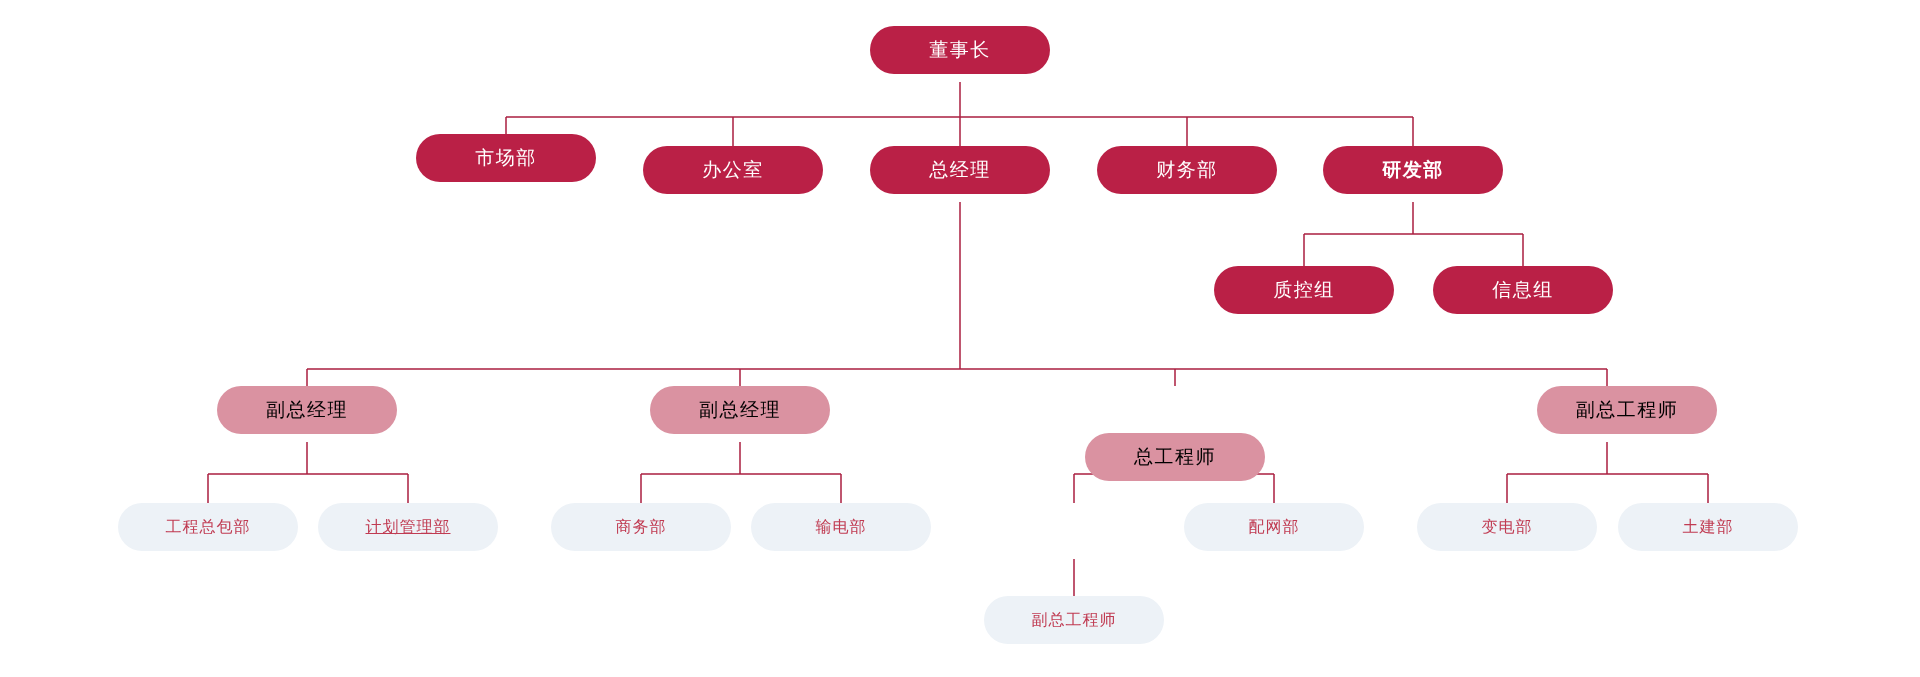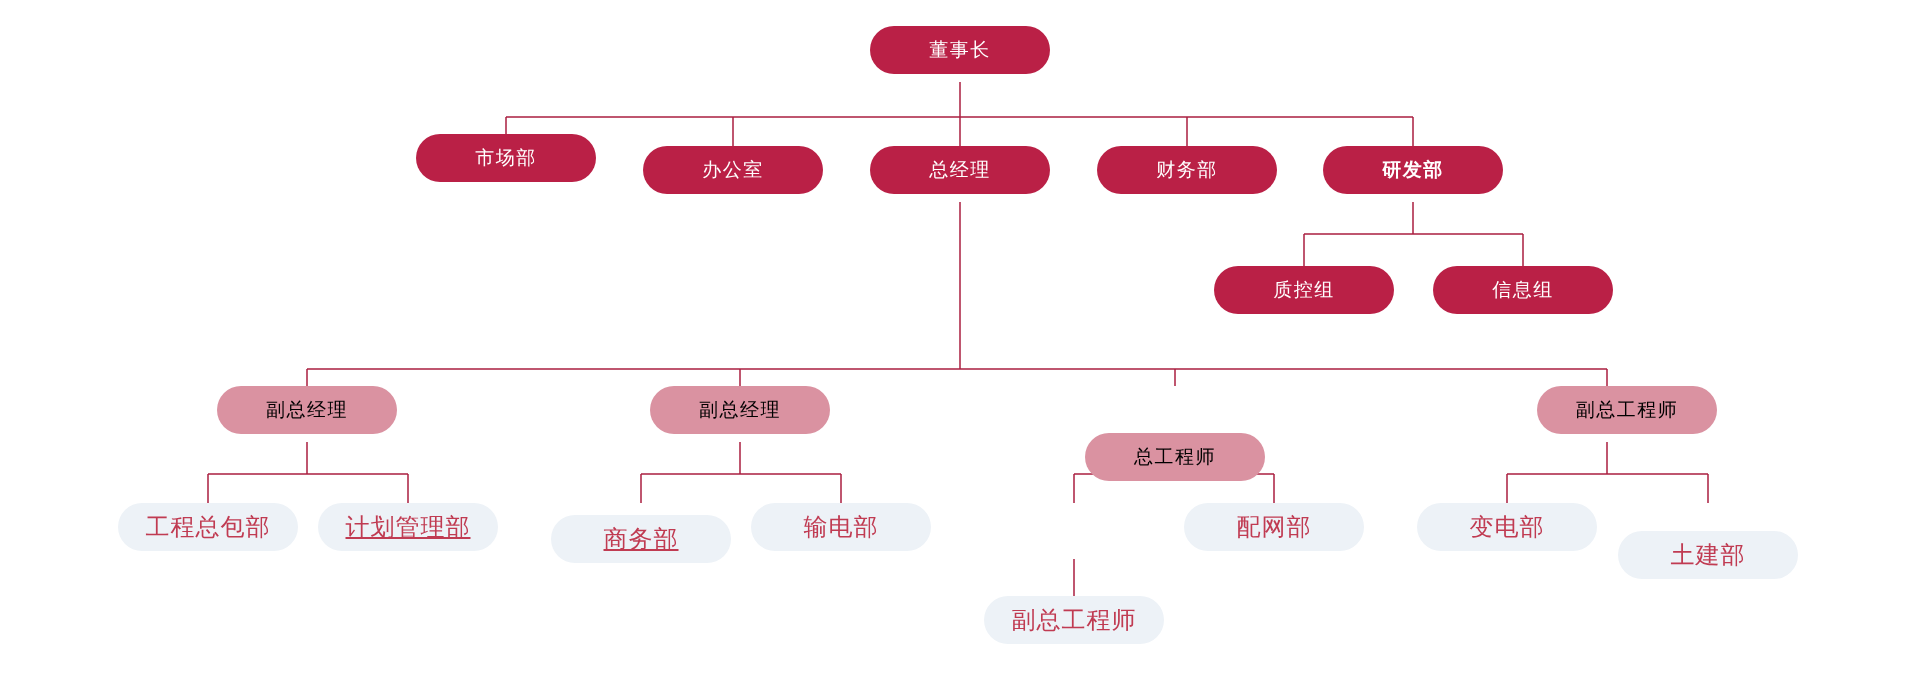--- a/index.html
+++ b/index.html
@@ -30,21 +30,21 @@
     align-items: center;
     justify-content: center;
     font-size: 19px;
     letter-spacing: 1.5px;
     white-space: nowrap;
     z-index: 2;
     box-sizing: border-box;
   }
   .node.primary   { background: var(--c-primary);   color: #ffffff; }
   .node.secondary { background: var(--c-secondary); color: #000000; text-align: right; }
-  .node.tertiary  { background: var(--c-tertiary);  color: var(--c-tertiary-text); font-size: 24px; letter-spacing: 1px; }
+  .node.tertiary  { background: var(--c-tertiary);  color: var(--c-tertiary-text); font-size: 16px; letter-spacing: 1px; }
 </style>
 </head>
 <body>
 
 <div id="canvas">
   <svg id="connectors" width="1920" height="677" viewBox="0 0 1920 677">
     <path id="connector-path" fill="none" stroke-width="1.5" stroke="#AB1F40" d="M 960 82 L 960 117 M 506 117 L 1413 117 M 506 117 L 506 146 M 733 117 L 733 146 M 960 117 L 960 146 M 1187 117 L 1187 146 M 1413 117 L 1413 146 M 1413 202 L 1413 234 M 1304 234 L 1523 234 M 1304 234 L 1304 266 M 1523 234 L 1523 266 M 960 202 L 960 369 M 307 369 L 1607 369 M 307 369 L 307 386 M 740 369 L 740 386 M 1175 369 L 1175 386 M 1607 369 L 1607 386 M 307 442 L 307 474 M 208 474 L 408 474 M 208 474 L 208 503 M 408 474 L 408 503 M 740 442 L 740 474 M 641 474 L 841 474 M 641 474 L 641 503 M 841 474 L 841 503 M 1175 442 L 1175 474 M 1074 474 L 1274 474 M 1074 474 L 1074 503 M 1274 474 L 1274 503 M 1607 442 L 1607 474 M 1507 474 L 1708 474 M 1507 474 L 1507 503 M 1708 474 L 1708 503 M 1074 559 L 1074 596 "></path>
   </svg>
 
 <div class="node primary" style="left: 870px; top: 26px;">董事长</div>
@@ -54,19 +54,19 @@
     <div class="node primary" style="left: 1097px; top: 146px;">财务部</div>
     <div class="node primary" style="left: 1323px; top: 146px; font-weight: bold;">研发部</div>
     <div class="node primary" style="left: 1214px; top: 266px;">质控组</div>
     <div class="node primary" style="left: 1433px; top: 266px;">信息组</div>
     <div class="node secondary" style="left: 217px; top: 386px;">副总经理</div>
     <div class="node secondary" style="left: 650px; top: 386px;">副总经理</div>
     <div class="node secondary" style="left: 1085px; top: 386px; margin-top: 47px;">总工程师</div>
     <div class="node secondary" style="left: 1537px; top: 386px;">副总工程师</div>
     <div class="node tertiary" style="left: 118px; top: 503px;">工程总包部</div>
     <div class="node tertiary" style="left: 318px; top: 503px; text-decoration: underline;">计划管理部</div>
-    <div class="node tertiary" style="left: 551px; top: 515px; text-decoration: underline;">商务部</div>
+    <div class="node tertiary" style="left: 551px; top: 503px;">商务部</div>
     <div class="node tertiary" style="left: 751px; top: 503px; text-align: right;">输电部</div>
     <div class="node tertiary" style="left: 1184px; top: 503px;">配网部</div>
     <div class="node tertiary" style="left: 1417px; top: 503px;">变电部</div>
-    <div class="node tertiary" style="left: 1618px; top: 503px; margin-top: 28px;">土建部</div>
+    <div class="node tertiary" style="left: 1618px; top: 503px;">土建部</div>
     <div class="node tertiary" style="left: 984px; top: 596px;">副总工程师</div>
   </div>
 
 </body></html>

